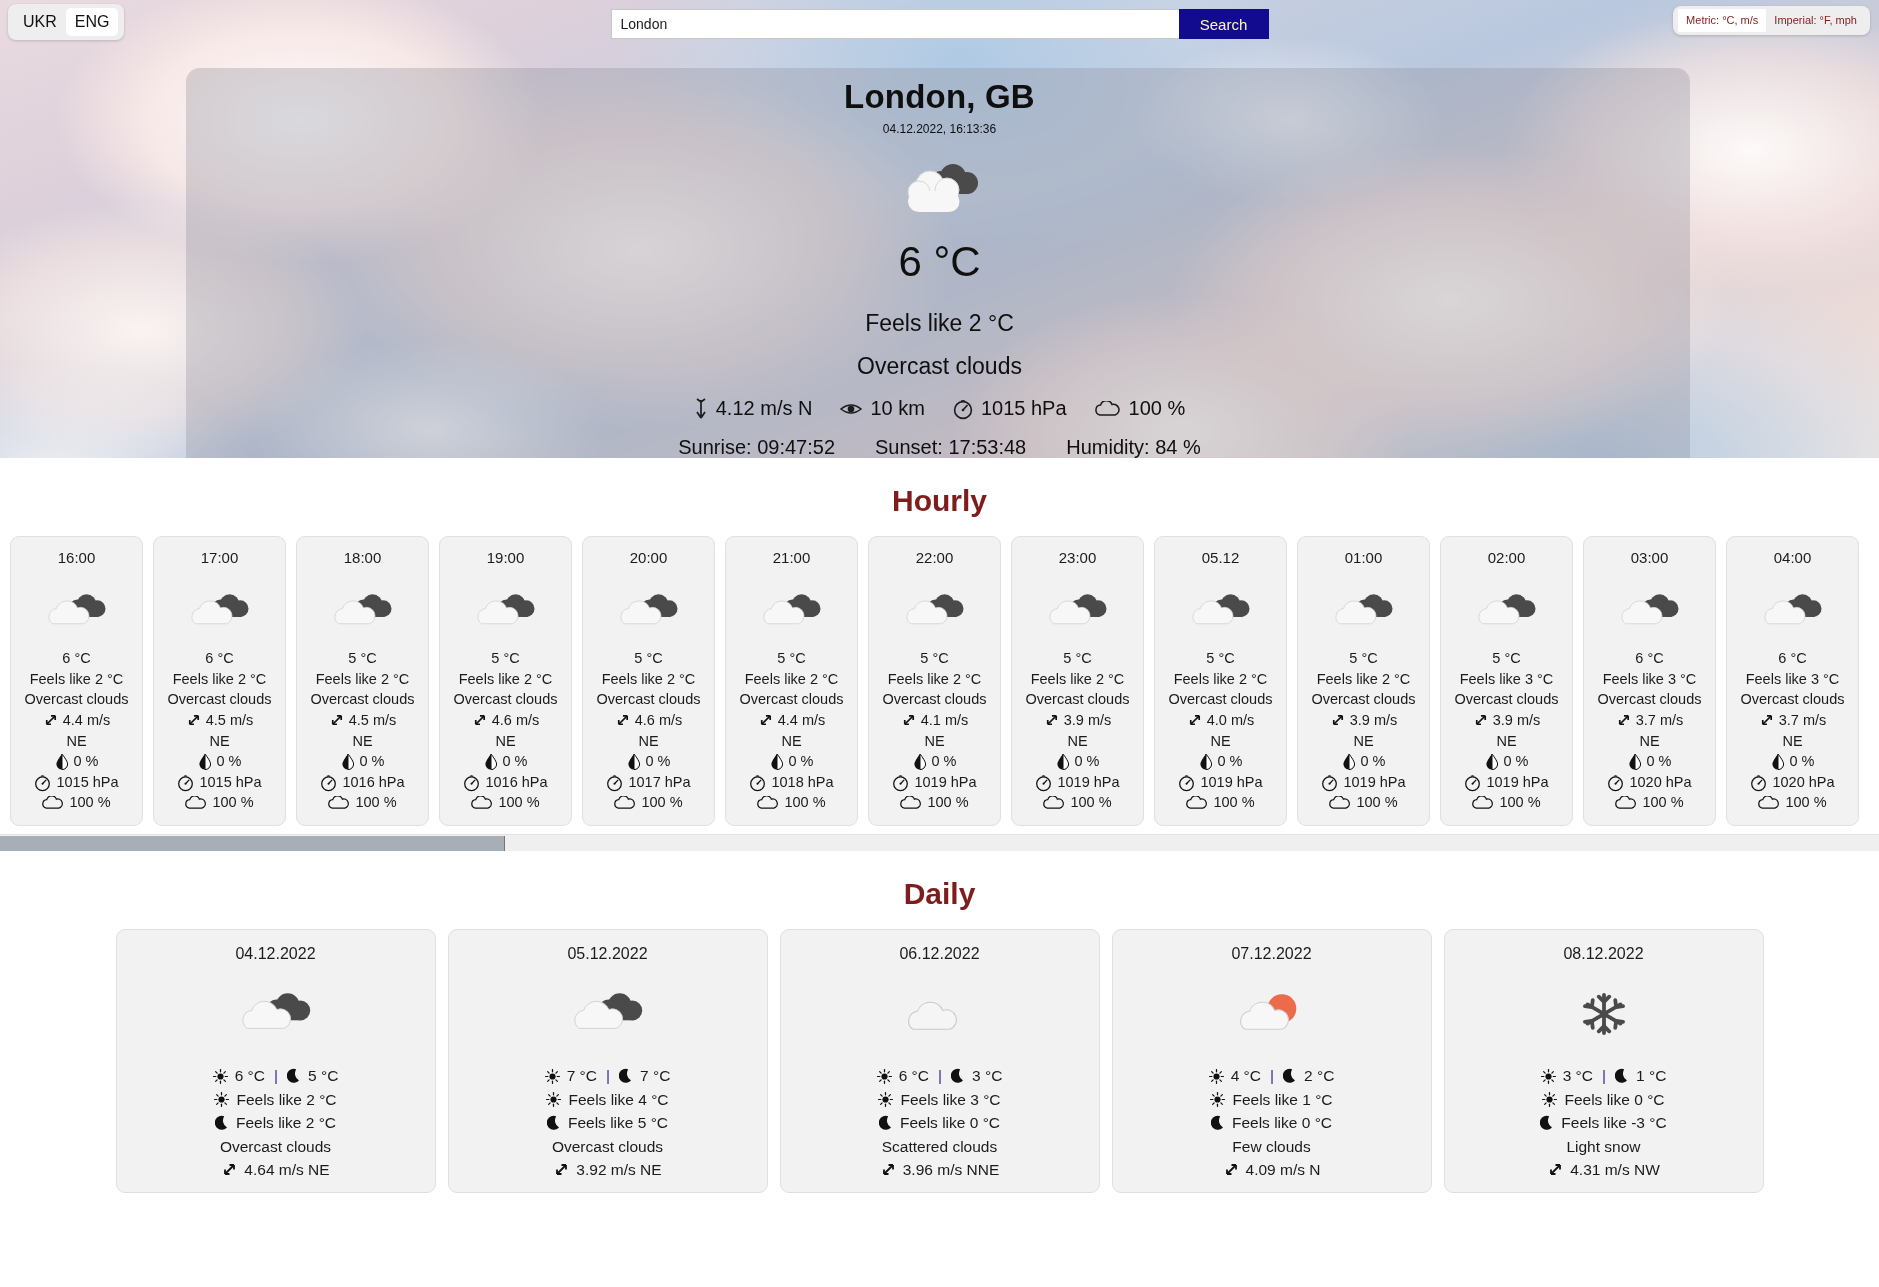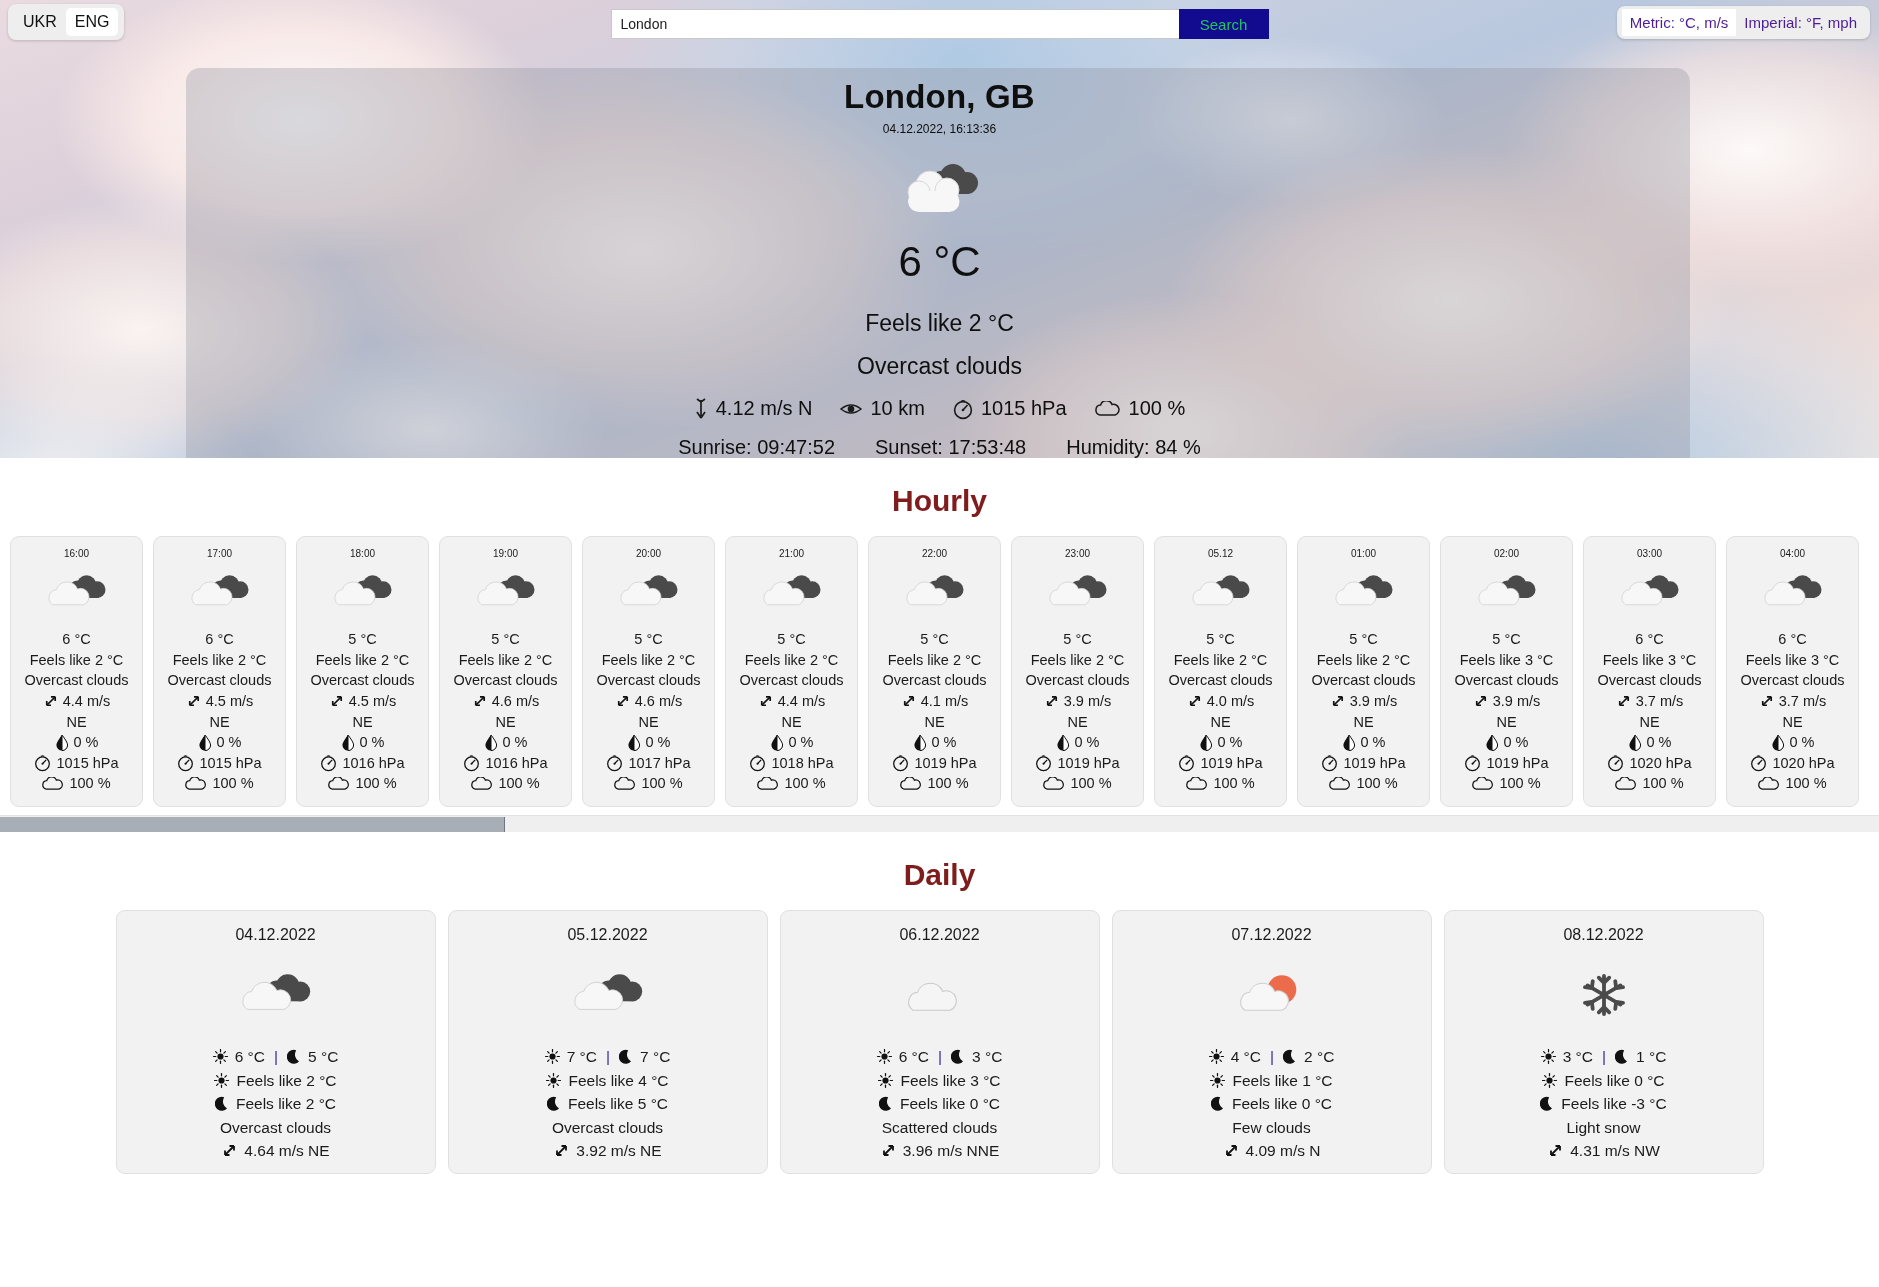--- a/index.html
+++ b/index.html
@@ -79,39 +79,39 @@
     font-size: 14px;
     padding: 0 9px;
     color: #1b1b1b;
     font-family: "Liberation Sans", sans-serif;
     outline: none;
   }
   .search-btn {
     width: 90px;
     border: none;
     background: #120a8f;
-    color: #22c55e;
+    color: #fef9c3;
     font-size: 15px;
     cursor: pointer;
     font-family: "Liberation Sans", sans-serif;
   }
 
   .units-toggle {
     position: absolute; right: 9px; top: 6px;
     display: flex; align-items: center;
     background: #eeeeee;
     border-radius: 8px;
     padding: 3px 5px;
     box-shadow: 0 1px 3px rgba(0,0,0,.18);
   }
   .unit-btn {
-    font-size: 15px; line-height: 1;
+    font-size: 11px; line-height: 1;
     padding: 6px 8px;
     border: none; background: transparent;
-    color: #4c1d95; cursor: pointer;
+    color: #7f1d1d; cursor: pointer;
     font-family: "Liberation Sans", sans-serif;
     border-radius: 1px;
     white-space: nowrap;
   }
   .unit-btn.active { background: #ffffff; }
 
   
   .glass {
     position: absolute;
     left: 186px; top: 68px;
@@ -171,21 +171,21 @@
     flex: 0 0 133px;
     background: #f2f2f2;
     border: 1px solid #e0e0e0;
     border-radius: 9px;
     padding: 10px 4px 12px 4px;
     text-align: center;
     font-size: 14.5px;
     line-height: 1.42;
     color: #1b1b1b;
   }
-  .hcard .h-time { font-size: 10px; margin-bottom: 0; }
+  .hcard .h-time { font-size: 15px; margin-bottom: 12px; }
   .hcard .h-icon { height: 62px; display: flex; align-items: center; justify-content: center; margin-bottom: 6px; }
   .hcard .row-i { display: flex; align-items: center; justify-content: center; gap: 5px; }
 
   .scrollbar-track {
     margin-top: 8px;
     width: 1879px; height: 17px;
     background: #efefef;
     border-top: 1px solid #e2e2e2;
     position: relative;
   }

